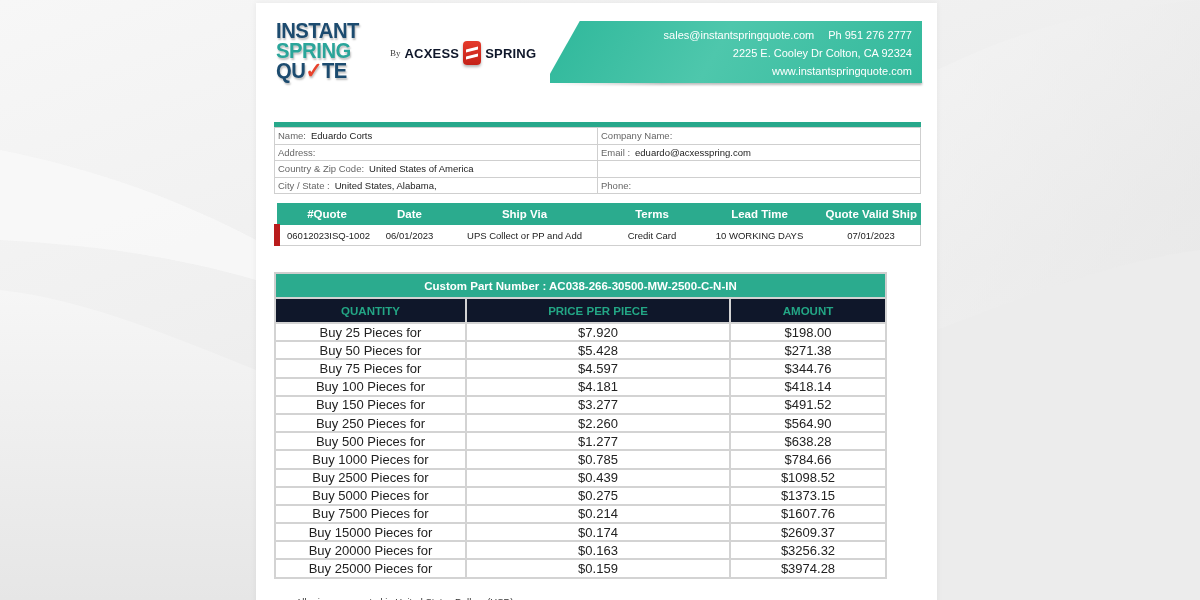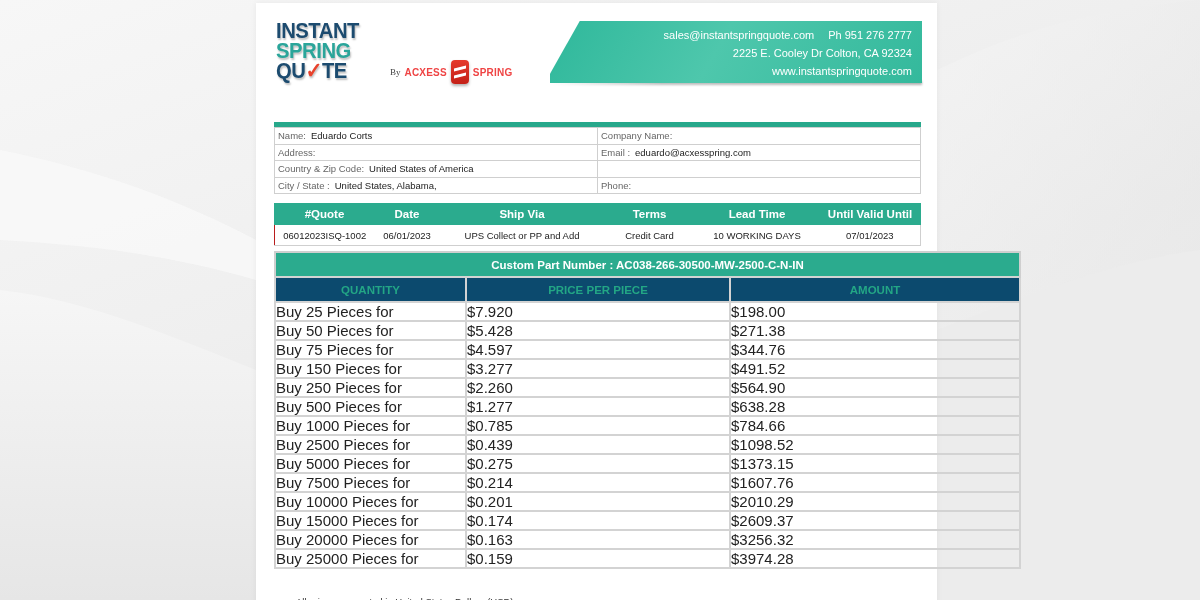--- a/index.html
+++ b/index.html
@@ -24,24 +24,24 @@
       line-height: 20px; letter-spacing: -0.5px;
       text-shadow: 1px 2px 2px rgba(0,0,0,0.25);
     }
     .logo-isq .l1 { color: #1c4b6f; font-size: 22px; font-weight: bold; transform: scaleX(0.92); transform-origin: left; display: block; }
     .logo-isq .l2 { color: #2aa59a; font-size: 22px; font-weight: bold; transform: scaleX(0.92); transform-origin: left; display: block; }
     .logo-isq .l3 { color: #1c4b6f; font-size: 22px; font-weight: bold; transform: scaleX(0.92); transform-origin: left; display: block; }
     .logo-isq .check { color: #e8422c; }
 
     .logo-acxess {
       position: absolute; left: 134px; top: 38px; height: 24px;
-      display: flex; align-items: center; gap: 4px; margin-top: 19px;
+      display: flex; align-items: center; gap: 4px;
     }
     .logo-acxess .by { font-size: 9px; color: #444; font-family: "Liberation Serif", serif; }
-    .logo-acxess .word { font-size: 10px; font-weight: bold; color: #ef4444; letter-spacing: 0.2px; }
+    .logo-acxess .word { font-size: 13px; font-weight: bold; color: #0f172a; letter-spacing: 0.2px; }
     .logo-acxess .mark {
       width: 18px; height: 24px; border-radius: 4px;
       background: linear-gradient(180deg, #e53a2b 0%, #c42118 100%);
       position: relative; box-shadow: 0 2px 3px rgba(0,0,0,0.3);
     }
     .logo-acxess .mark::before, .logo-acxess .mark::after {
       content: ""; position: absolute; left: 3px; right: 3px; height: 3px; background: #fff; transform: skewY(-15deg);
     }
     .logo-acxess .mark::before { top: 7px; }
     .logo-acxess .mark::after { top: 14px; }
@@ -81,38 +81,38 @@
     }
     .meta table { width: 100%; border-collapse: collapse; table-layout: fixed; border-radius: 20px; }
     .meta th {
       background: #2bab8e; color: #fff; font-size: 11.5px; font-weight: bold;
       height: 21px; text-align: center; border: 1px solid #2bab8e;
     }
     .meta td {
       font-size: 9.5px; color: #222; height: 21px; text-align: center;
       border-bottom: 1px solid #cfcfcf; white-space: nowrap;
     }
-    .meta tr td:first-child { border-left: 1px solid #b91c1c; }
+    .meta tr td:first-child { border-left: 6px solid #b91c1c; }
     .meta tr td:last-child { border-right: 1px solid #cfcfcf; }
 
     
     .pricing {
-      position: absolute; left: 18px; top: 248px; width: 747px;
+      position: absolute; left: 18px; top: 269px; width: 613px;
     }
     .pricing table { width: 100%; border-collapse: collapse; table-layout: fixed; }
     .pricing .part-row th {
       background: #2bab8e; color: #fff; font-size: 11.5px; font-weight: bold;
       height: 25px; text-align: center; border: 2px solid #cfcfcf; border-bottom: none;
     }
     .pricing .col-head th {
       color: #23a685; font-size: 11.5px; font-weight: bold; height: 25px; text-align: center;
-      border: 2px solid #d3d3d3; background: #0c4a6e;
+      border: 2px solid #d3d3d3; background: #0f172a;
     }
     .pricing td {
-      border: 2px solid #d3d3d3; font-size: 15px; color: #222; 
+      border: 2px solid #d3d3d3; font-size: 13px; color: #222; text-align: center;
       height: 18.2px; white-space: nowrap;
     }
 
     .footnote {
       position: absolute; left: 40px; top: 593px; font-size: 9.5px; color: #333; white-space: nowrap;
     }
   </style>
 </head>
 <body>
 
@@ -194,21 +194,21 @@
           <col style="width:125px">
           <col>
       </colgroup>
       <tbody>
           <tr>
         <th>#Quote</th>
         <th>Date</th>
         <th>Ship Via</th>
         <th>Terms</th>
         <th>Lead Time</th>
-        <th>Until Valid Until</th>
+        <th>Quote Valid Ship</th>
       </tr>
       <tr>
         <td>06012023ISQ-1002</td>
         <td>06/01/2023</td>
         <td>UPS Collect or PP and Add</td>
         <td>Credit Card</td>
         <td>10 WORKING DAYS</td>
         <td>07/01/2023</td>
       </tr>
     </tbody>
@@ -240,20 +240,25 @@
             <td>Buy 50 Pieces for</td>
             <td>$5.428</td>
             <td>$271.38</td>
           </tr>
       <tr>
             <td>Buy 75 Pieces for</td>
             <td>$4.597</td>
             <td>$344.76</td>
           </tr>
       <tr>
+            <td>Buy 100 Pieces for</td>
+            <td>$4.181</td>
+            <td>$418.14</td>
+          </tr>
+      <tr>
             <td>Buy 150 Pieces for</td>
             <td>$3.277</td>
             <td>$491.52</td>
           </tr>
       <tr>
             <td>Buy 250 Pieces for</td>
             <td>$2.260</td>
             <td>$564.90</td>
           </tr>
       <tr>
@@ -275,25 +280,20 @@
             <td>Buy 5000 Pieces for</td>
             <td>$0.275</td>
             <td>$1373.15</td>
           </tr>
       <tr>
             <td>Buy 7500 Pieces for</td>
             <td>$0.214</td>
             <td>$1607.76</td>
           </tr>
       <tr>
-            <td>Buy 10000 Pieces for</td>
-            <td>$0.201</td>
-            <td>$2010.29</td>
-          </tr>
-      <tr>
             <td>Buy 15000 Pieces for</td>
             <td>$0.174</td>
             <td>$2609.37</td>
           </tr>
       <tr>
             <td>Buy 20000 Pieces for</td>
             <td>$0.163</td>
             <td>$3256.32</td>
           </tr>
       <tr>

